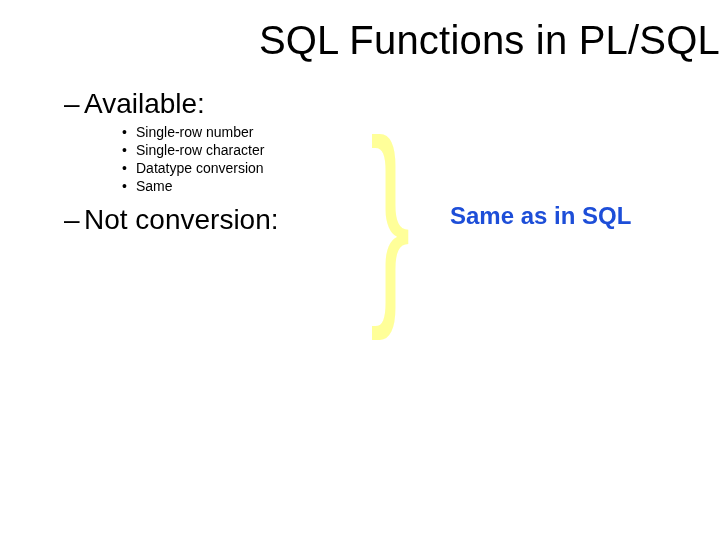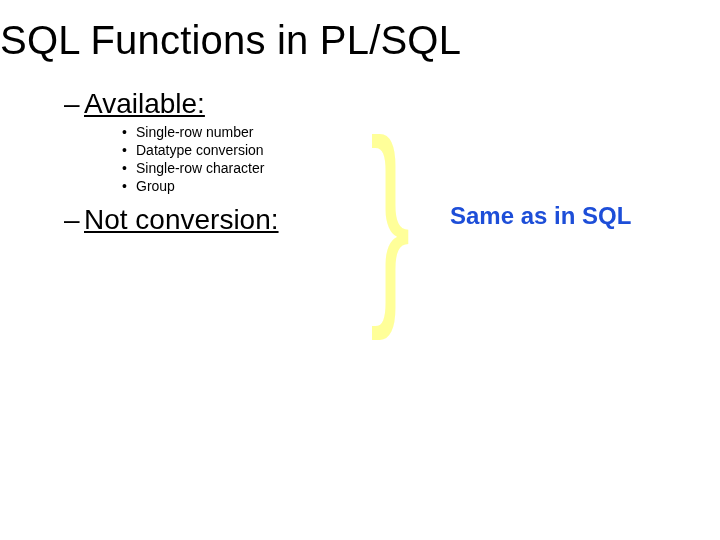--- a/index.html
+++ b/index.html
@@ -15,35 +15,34 @@
   .slide {
     position: relative;
     width: 720px;
     height: 540px;
   }
   .title {
     position: absolute;
     top: 18px;
     left: 0;
     width: 720px;
-    text-align: left;
+    text-align: right;
     font-size: 40px;
     font-weight: 400;
     letter-spacing: 0.2px;
   }
   .body {
     position: absolute;
     top: 86px;
     left: 64px;
     width: 592px;
   }
   .dash-item {
     font-size: 28px;
     margin: 2px 0 4px 0;
-    text-decoration: underline;
   }
   .dash-item .dash {
     display: inline-block;
     width: 20px;
     text-align: left;
   }
   .sub-bullets {
     margin: 2px 0 8px 58px;
   }
   .sub-bullets .row {
@@ -84,23 +83,23 @@
 
   <div class="title">SQL Functions in PL/SQL</div>
 
   <div class="body">
 
     <div class="dash-item">
       <span class="dash">–</span><span>Available:</span>
     </div>
     <div class="sub-bullets">
       <div class="row"><span class="dot">•</span><span>Single-row number</span></div>
+      <div class="row"><span class="dot">•</span><span>Single-row character</span></div>
       <div class="row"><span class="dot">•</span><span>Datatype conversion</span></div>
-      <div class="row"><span class="dot">•</span><span>Single-row character</span></div>
-      <div class="row"><span class="dot">•</span><span>Group</span></div>
+      <div class="row"><span class="dot">•</span><span>Same</span></div>
     </div>
 
     <div class="dash-item">
       <span class="dash">–</span><span>Not conversion:</span>
     </div>
     <div class="sub-bullets">
     </div>
 
   </div>
 

